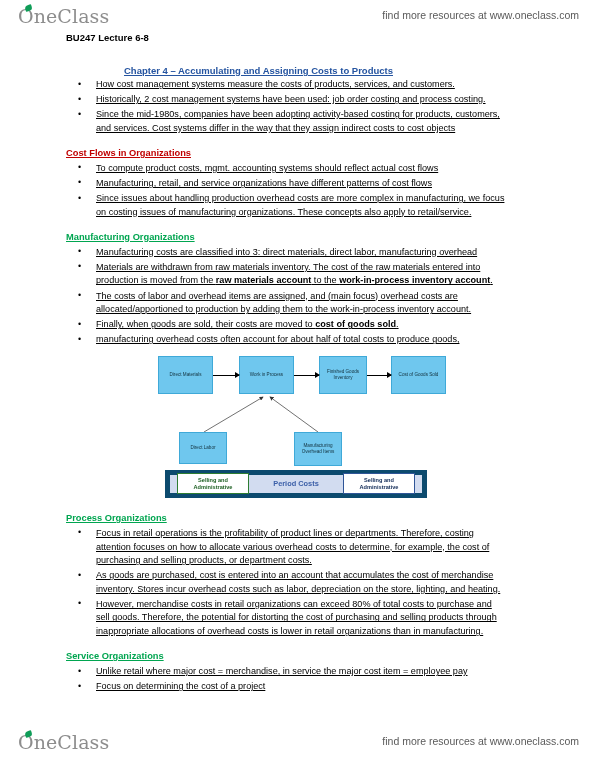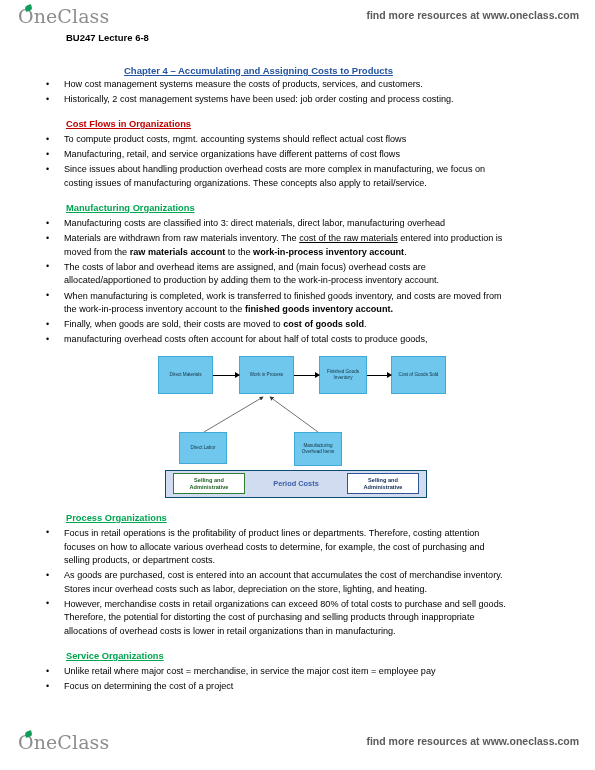--- a/index.html
+++ b/index.html
@@ -52,21 +52,20 @@
     border-radius: 60% 10% 55% 10%;
     transform: rotate(-18deg);
   }
   .resources-note {
     position: absolute;
     right: 16px;
     top: 5px;
     font-size: 10.5px;
     color: #5a5a5a;
     white-space: nowrap;
-    font-weight: bold;
   }
 
   
   .doc {
     position: absolute;
     left: 0;
     top: 28px;
     width: 533px;
   }
   .course-line {
@@ -90,22 +89,23 @@
     font-size: 9.3px;
     font-weight: bold;
     text-decoration: underline;
     display: inline-block;
   }
   .section-head.red   { color: #c00000; }
   .section-head.green { color: #00a550; }
 
   ul.bullets {
     margin: 2px 0 0 0;
-    padding: 0 26px 0 64px;
+    padding: 0 26px 0 96px;
     list-style: none;
+    text-decoration: underline;
   }
   ul.bullets li {
     position: relative;
     font-size: 9.1px;
     line-height: 13.6px;
     margin-bottom: 1.5px;
     text-align: left;
   }
   ul.bullets li::before {
     content: "\2022";
@@ -165,21 +165,21 @@
   .arrow-2 { left: 136px; width: 25px; }
   .arrow-3 { left: 209px; width: 24px; }
 
   .period-band {
     position: absolute;
     left: 7px;
     top: 116px;
     width: 262px;
     height: 28px;
     background: #d2dcf0;
-    border: 1px solid #0c4a6e;
+    border: 5px solid #0c4a6e;
     box-sizing: border-box;
     display: flex;
     align-items: center;
     justify-content: space-between;
     padding: 0 7px;
   }
   .sa-box {
     width: 72px;
     height: 21px;
     background: #ffffff;
@@ -214,37 +214,37 @@
 <div class="doc">
 
   <div class="course-line">BU247 Lecture 6-8</div>
 
   <div class="doc-title">Chapter 4 – Accumulating and Assigning Costs to Products</div>
 
   
   <ul class="bullets">
     <li>How cost management systems measure the costs of products, services, and customers.</li>
     <li>Historically, 2 cost management systems have been used: job order costing and process costing.</li>
+    <li>Since the mid-1980s, companies have been adopting activity-based costing for products, customers, and services. Cost systems differ in the way that they assign indirect costs to cost objects</li>
   </ul>
 
   
   <div class="section-head red">Cost Flows in Organizations</div>
   <ul class="bullets">
     <li>To compute product costs, mgmt. accounting systems should reflect actual cost flows</li>
     <li>Manufacturing, retail, and service organizations have different patterns of cost flows</li>
     <li>Since issues about handling production overhead costs are more complex in manufacturing, we focus on costing issues of manufacturing organizations. These concepts also apply to retail/service.</li>
   </ul>
 
   
   <div class="section-head green">Manufacturing Organizations</div>
   <ul class="bullets">
     <li>Manufacturing costs are classified into 3: direct materials, direct labor, manufacturing overhead</li>
     <li>Materials are withdrawn from raw materials inventory. The <span class="u">cost of the raw materials</span> entered into production is moved from the <span class="b">raw materials account</span> to the <span class="b">work-in-process inventory account</span>.</li>
     <li>The costs of labor and overhead items are assigned, and (main focus) overhead costs are allocated/apportioned to production by adding them to the work-in-process inventory account.</li>
-    <li>When manufacturing is completed, work is transferred to finished goods inventory, and costs are moved from the work-in-process inventory account to the <span class="b">finished goods inventory account.</span></li>
     <li>Finally, when goods are sold, their costs are moved to <span class="b">cost of goods sold</span>.</li>
     <li>manufacturing overhead costs often account for about half of total costs to produce goods,</li>
   </ul>
 
   
   <div class="diagram">
     <div class="node node-dm">Direct Materials</div>
     <div class="node node-wip">Work in Process</div>
     <div class="node node-fg">Finished Goods Inventory</div>
     <div class="node node-cgs">Cost of Goods Sold</div>

